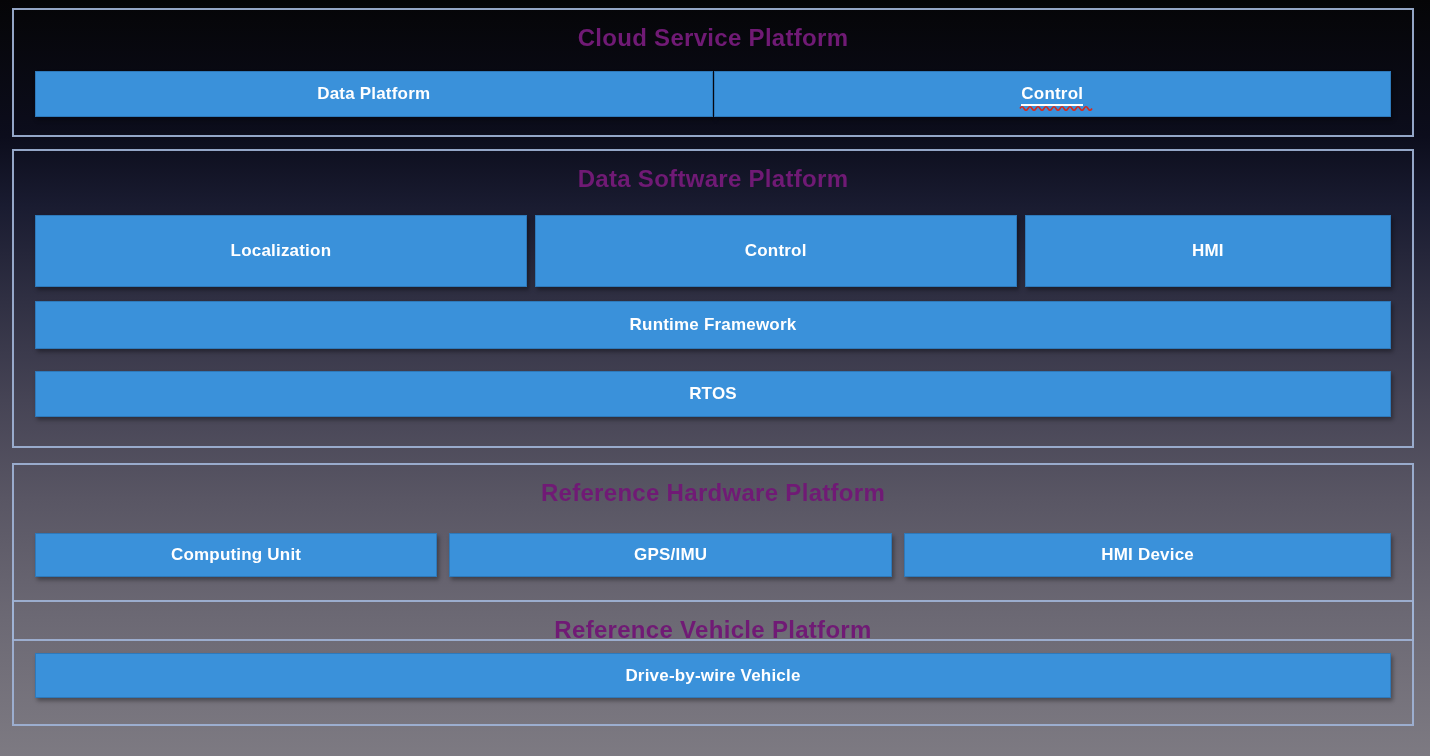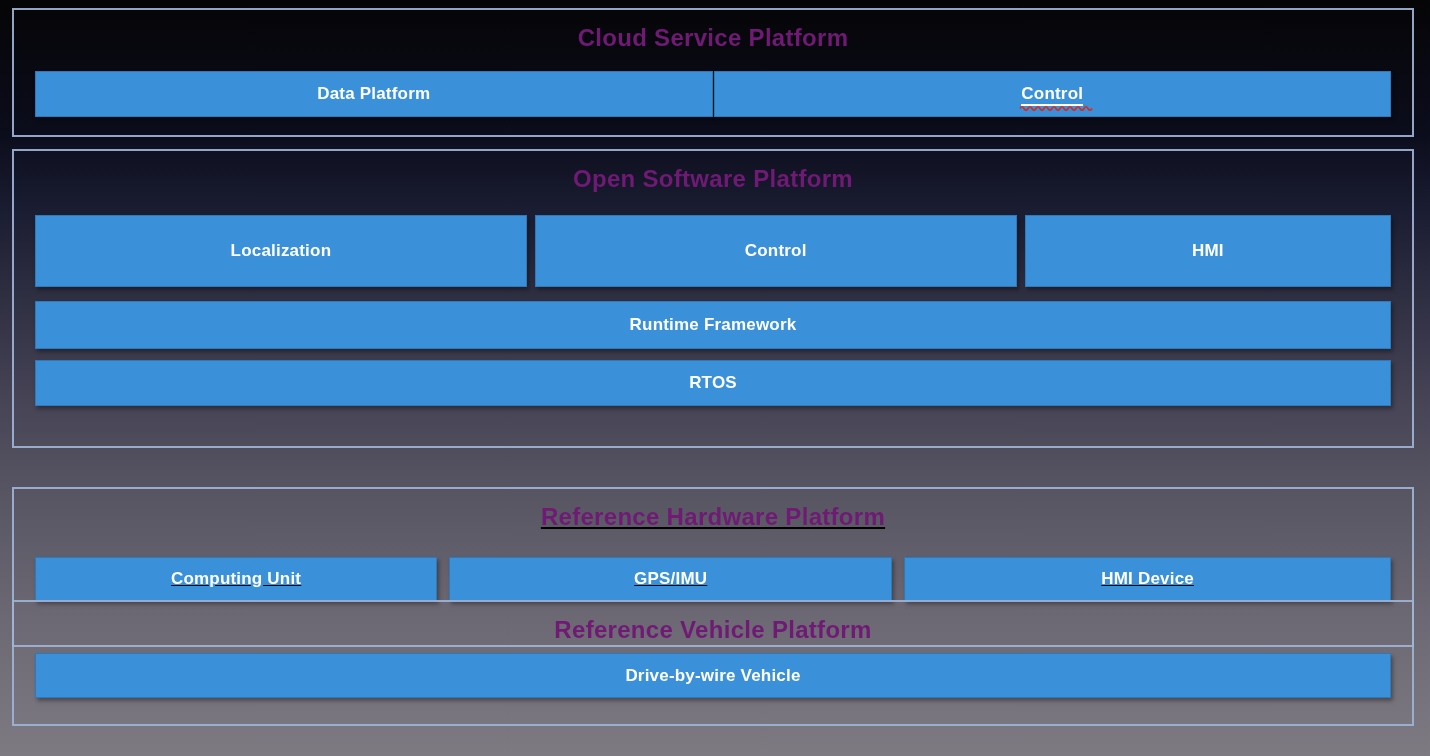--- a/index.html
+++ b/index.html
@@ -52,37 +52,37 @@
     font-weight: 700;
     display: flex;
     align-items: center;
     justify-content: center;
     text-align: center;
     letter-spacing: 0.2px;
   }
   
   #sec-cloud    { top: 8px;   height: 129px; }
   #sec-software { top: 149px; height: 299px; }
-  #sec-hardware { top: 487px; height: 160px; text-decoration: underline; }
+  #sec-hardware { top: 463px; height: 178px; }
   #sec-vehicle  { top: 600px; height: 126px; }
 
   
   .cloud-row    { margin-top: 19px; gap: 1px; }
   .cloud-row .box { height: 46px; flex: 1; }
 
   .osp-row1     { margin-top: 22px; gap: 8px; }
   .osp-row1 .box { height: 72px; }
   .osp-row1 .b-localization { flex: 492; }
   .osp-row1 .b-control      { flex: 482; }
   .osp-row1 .b-hmi          { flex: 366; }
 
   .osp-row2     { margin-top: 14px; }
   .osp-row2 .box { height: 48px; flex: 1; }
 
-  .osp-row3     { margin-top: 11px; }
+  .osp-row3     { margin-top: 22px; }
   .osp-row3 .box { height: 46px; flex: 1; }
 
   .hw-row       { margin-top: 26px; gap: 12px; }
   .hw-row .box  { height: 44px; }
   .hw-row .b-computing { flex: 402; }
   .hw-row .b-gps       { flex: 443; }
   .hw-row .b-hmidev    { flex: 487; }
 
   .veh-row      { margin-top: 9px; }
   .veh-row .box { height: 45px; flex: 1; }
@@ -116,21 +116,21 @@
         <span class="dueros-text">Control</span>
         <svg class="squiggle" width="74" height="7" viewBox="0 0 74 7" aria-hidden="true">
           <path d="M1 4.5 Q3 1 5 4.5 T9 4.5 T13 4.5 T17 4.5 T21 4.5 T25 4.5 T29 4.5 T33 4.5 T37 4.5 T41 4.5 T45 4.5 T49 4.5 T53 4.5 T57 4.5 T61 4.5 T65 4.5 T69 4.5 T73 4.5" fill="none" stroke="#d92b1e" stroke-width="1.6"></path>
         </svg>
       </span>
     </div>
   </div>
 </div>
 
 <div class="section" id="sec-software">
-  <div class="section-title">Open Software Platform</div>
+  <div class="section-title">Data Software Platform</div>
   <div class="row osp-row1">
     <div class="box b-localization">
       <span>Localization</span>
     </div>
     <div class="box b-control">
       <span>Control</span>
     </div>
     <div class="box b-hmi">
       <span>HMI</span>
     </div>

